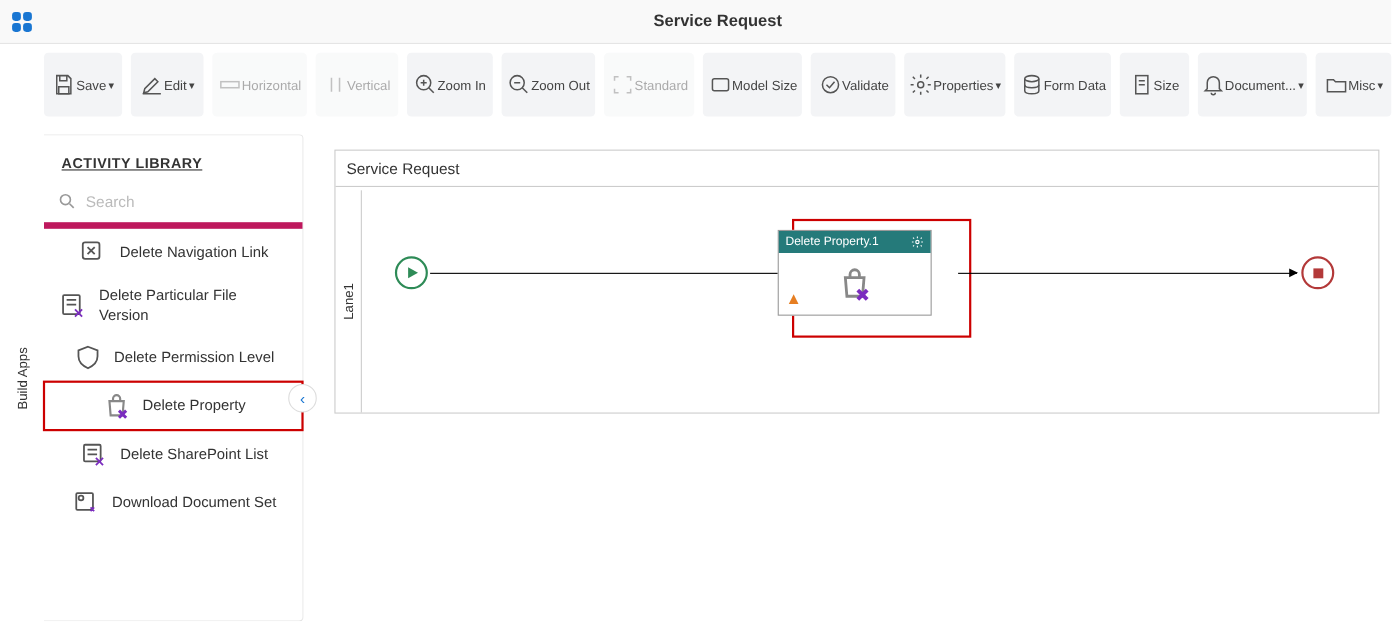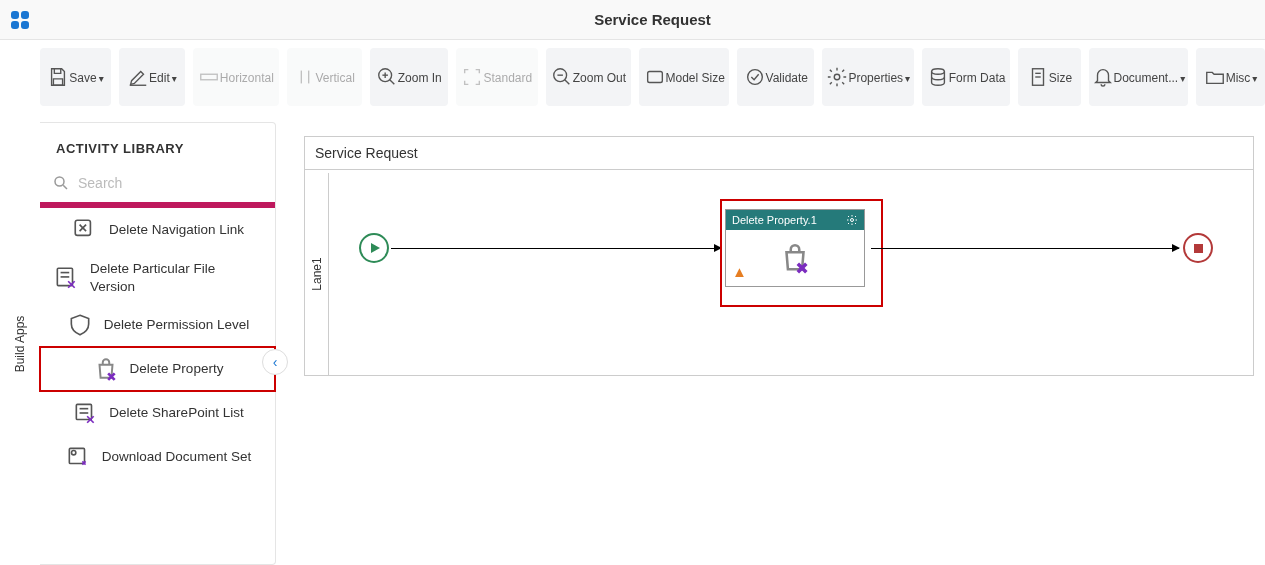--- a/index.html
+++ b/index.html
@@ -16,21 +16,21 @@
 .tool-btn.disabled { opacity: 0.45; cursor: default; }
 .tool-icon { height: 26px; display: flex; align-items: center; justify-content: center; font-size: 20px; color: #555; }
 .tool-label { font-size: 12px; color: #444; margin-top: 2px; display: flex; align-items: center; gap: 2px; white-space: nowrap; }
 .chev { font-size: 10px; }
 
 .main-area { position: absolute; top: 122px; left: 0; right: 0; bottom: 0; display: flex; }
 .left-rail { width: 40px; display: flex; align-items: center; justify-content: center; }
 .rail-text { transform: rotate(-90deg); white-space: nowrap; font-size: 12px; color: #333; }
 
 .sidebar { width: 236px; background: #fff; border: 1px solid #e5e5e5; border-left: none; border-radius: 0 4px 4px 0; position: relative; }
-.sidebar-title { font-weight: 700; font-size: 13px; letter-spacing: 0.5px; padding: 18px 16px 12px; color: #333; }
+.sidebar-title { font-weight: 700; font-size: 13px; letter-spacing: 0.5px; padding: 18px 16px 12px; color: #333; text-decoration: underline; }
 .search-row { display: flex; align-items: center; padding: 6px 12px 10px; border-bottom: 6px solid #be185d; gap: 8px; color: #999; }
 .search-input { border: none; outline: none; font-size: 14px; color: #333; flex: 1; }
 .search-input::placeholder { color: #bbb; }
 
 .lib-item { display: flex; align-items: center; padding: 8px 12px; gap: 10px; cursor: pointer; justify-content: center; }
 .lib-icon { width: 28px; height: 28px; display: flex; align-items: center; justify-content: center; flex-shrink: 0; }
 .lib-label { font-size: 13.5px; color: #333; line-height: 1.3; }
 .lib-item.highlighted { outline: 2px solid #cc0000; outline-offset: -1px; }
 
 .collapse-tab { position: absolute; right: -13px; top: 226px; width: 26px; height: 26px; background: #fff; border: 1px solid #ddd; border-radius: 50%; display: flex; align-items: center; justify-content: center; color: #1976d2; font-size: 14px; cursor: pointer; }
@@ -46,21 +46,21 @@
 
 .node-end { position: absolute; right: 40px; top: 96px; width: 30px; height: 30px; border: 2px solid #b33939; border-radius: 50%; display: flex; align-items: center; justify-content: center; }
 .node-end::after { content: ""; width: 9px; height: 9px; background: #b33939; }
 
 .flow-line1 { position: absolute; left: 86px; top: 111px; width: 330px; height: 1px; background: #000; }
 .flow-line1::after { content: ""; position: absolute; right: -1px; top: -4px; border-left: 8px solid #000; border-top: 4px solid transparent; border-bottom: 4px solid transparent; }
 .flow-line2 { position: absolute; left: 566px; top: 111px; width: 308px; height: 1px; background: #000; }
 .flow-line2::after { content: ""; position: absolute; right: -1px; top: -4px; border-left: 8px solid #000; border-top: 4px solid transparent; border-bottom: 4px solid transparent; }
 
 .selection-box { position: absolute; left: 415px; top: 62px; width: 163px; height: 108px; border: 2px solid #cc0000; }
-.activity-node { position: absolute; left: 420px; top: 72px; width: 140px; border: 1px solid #999; background: #fff; }
+.activity-node { position: absolute; left: 402px; top: 72px; width: 140px; border: 1px solid #999; background: #fff; }
 .activity-header { background: #257a7a; color: #fff; font-size: 11px; padding: 4px 6px; display: flex; align-items: center; justify-content: space-between; }
 .activity-body { height: 56px; display: flex; align-items: center; justify-content: center; position: relative; }
 .warn-icon { position: absolute; left: 6px; bottom: 6px; color: #e67e22; font-size: 15px; }
 
 svg { display: block; }
 </style>
 </head>
 <body>
 
 <div class="header-bar">
@@ -128,40 +128,40 @@
           <circle cx="10" cy="10" r="7"></circle>
           <line x1="15" y1="15" x2="20" y2="20"></line>
           <line x1="7" y1="10" x2="13" y2="10"></line>
           <line x1="10" y1="7" x2="10" y2="13"></line>
         </svg>
     </div>
     <div class="tool-label">
         <span>Zoom In</span>
       </div>
   </div>
-  <div class="tool-btn disabled">
-    <div class="tool-icon">
-      <svg width="22" height="22" viewBox="0 0 24 24" fill="none" stroke="#777" stroke-width="1.5">
-          <path d="M4 8V4h4M20 8V4h-4M4 16v4h4M20 16v4h-4"></path>
-        </svg>
-    </div>
-    <div class="tool-label">
-        <span>Standard</span>
-      </div>
-  </div>
   <div class="tool-btn">
     <div class="tool-icon">
       <svg width="22" height="22" viewBox="0 0 24 24" fill="none" stroke="#555" stroke-width="1.5">
           <circle cx="10" cy="10" r="7"></circle>
           <line x1="15" y1="15" x2="20" y2="20"></line>
           <line x1="7" y1="10" x2="13" y2="10"></line>
         </svg>
     </div>
     <div class="tool-label">
         <span>Zoom Out</span>
+      </div>
+  </div>
+  <div class="tool-btn disabled">
+    <div class="tool-icon">
+      <svg width="22" height="22" viewBox="0 0 24 24" fill="none" stroke="#777" stroke-width="1.5">
+          <path d="M4 8V4h4M20 8V4h-4M4 16v4h4M20 16v4h-4"></path>
+        </svg>
+    </div>
+    <div class="tool-label">
+        <span>Standard</span>
       </div>
   </div>
   <div class="tool-btn">
     <div class="tool-icon">
       <svg width="22" height="22" viewBox="0 0 24 24" fill="none" stroke="#555" stroke-width="1.5">
           <rect x="4" y="6" width="16" height="12" rx="2"></rect>
         </svg>
     </div>
     <div class="tool-label">
         <span>Model Size</span>

